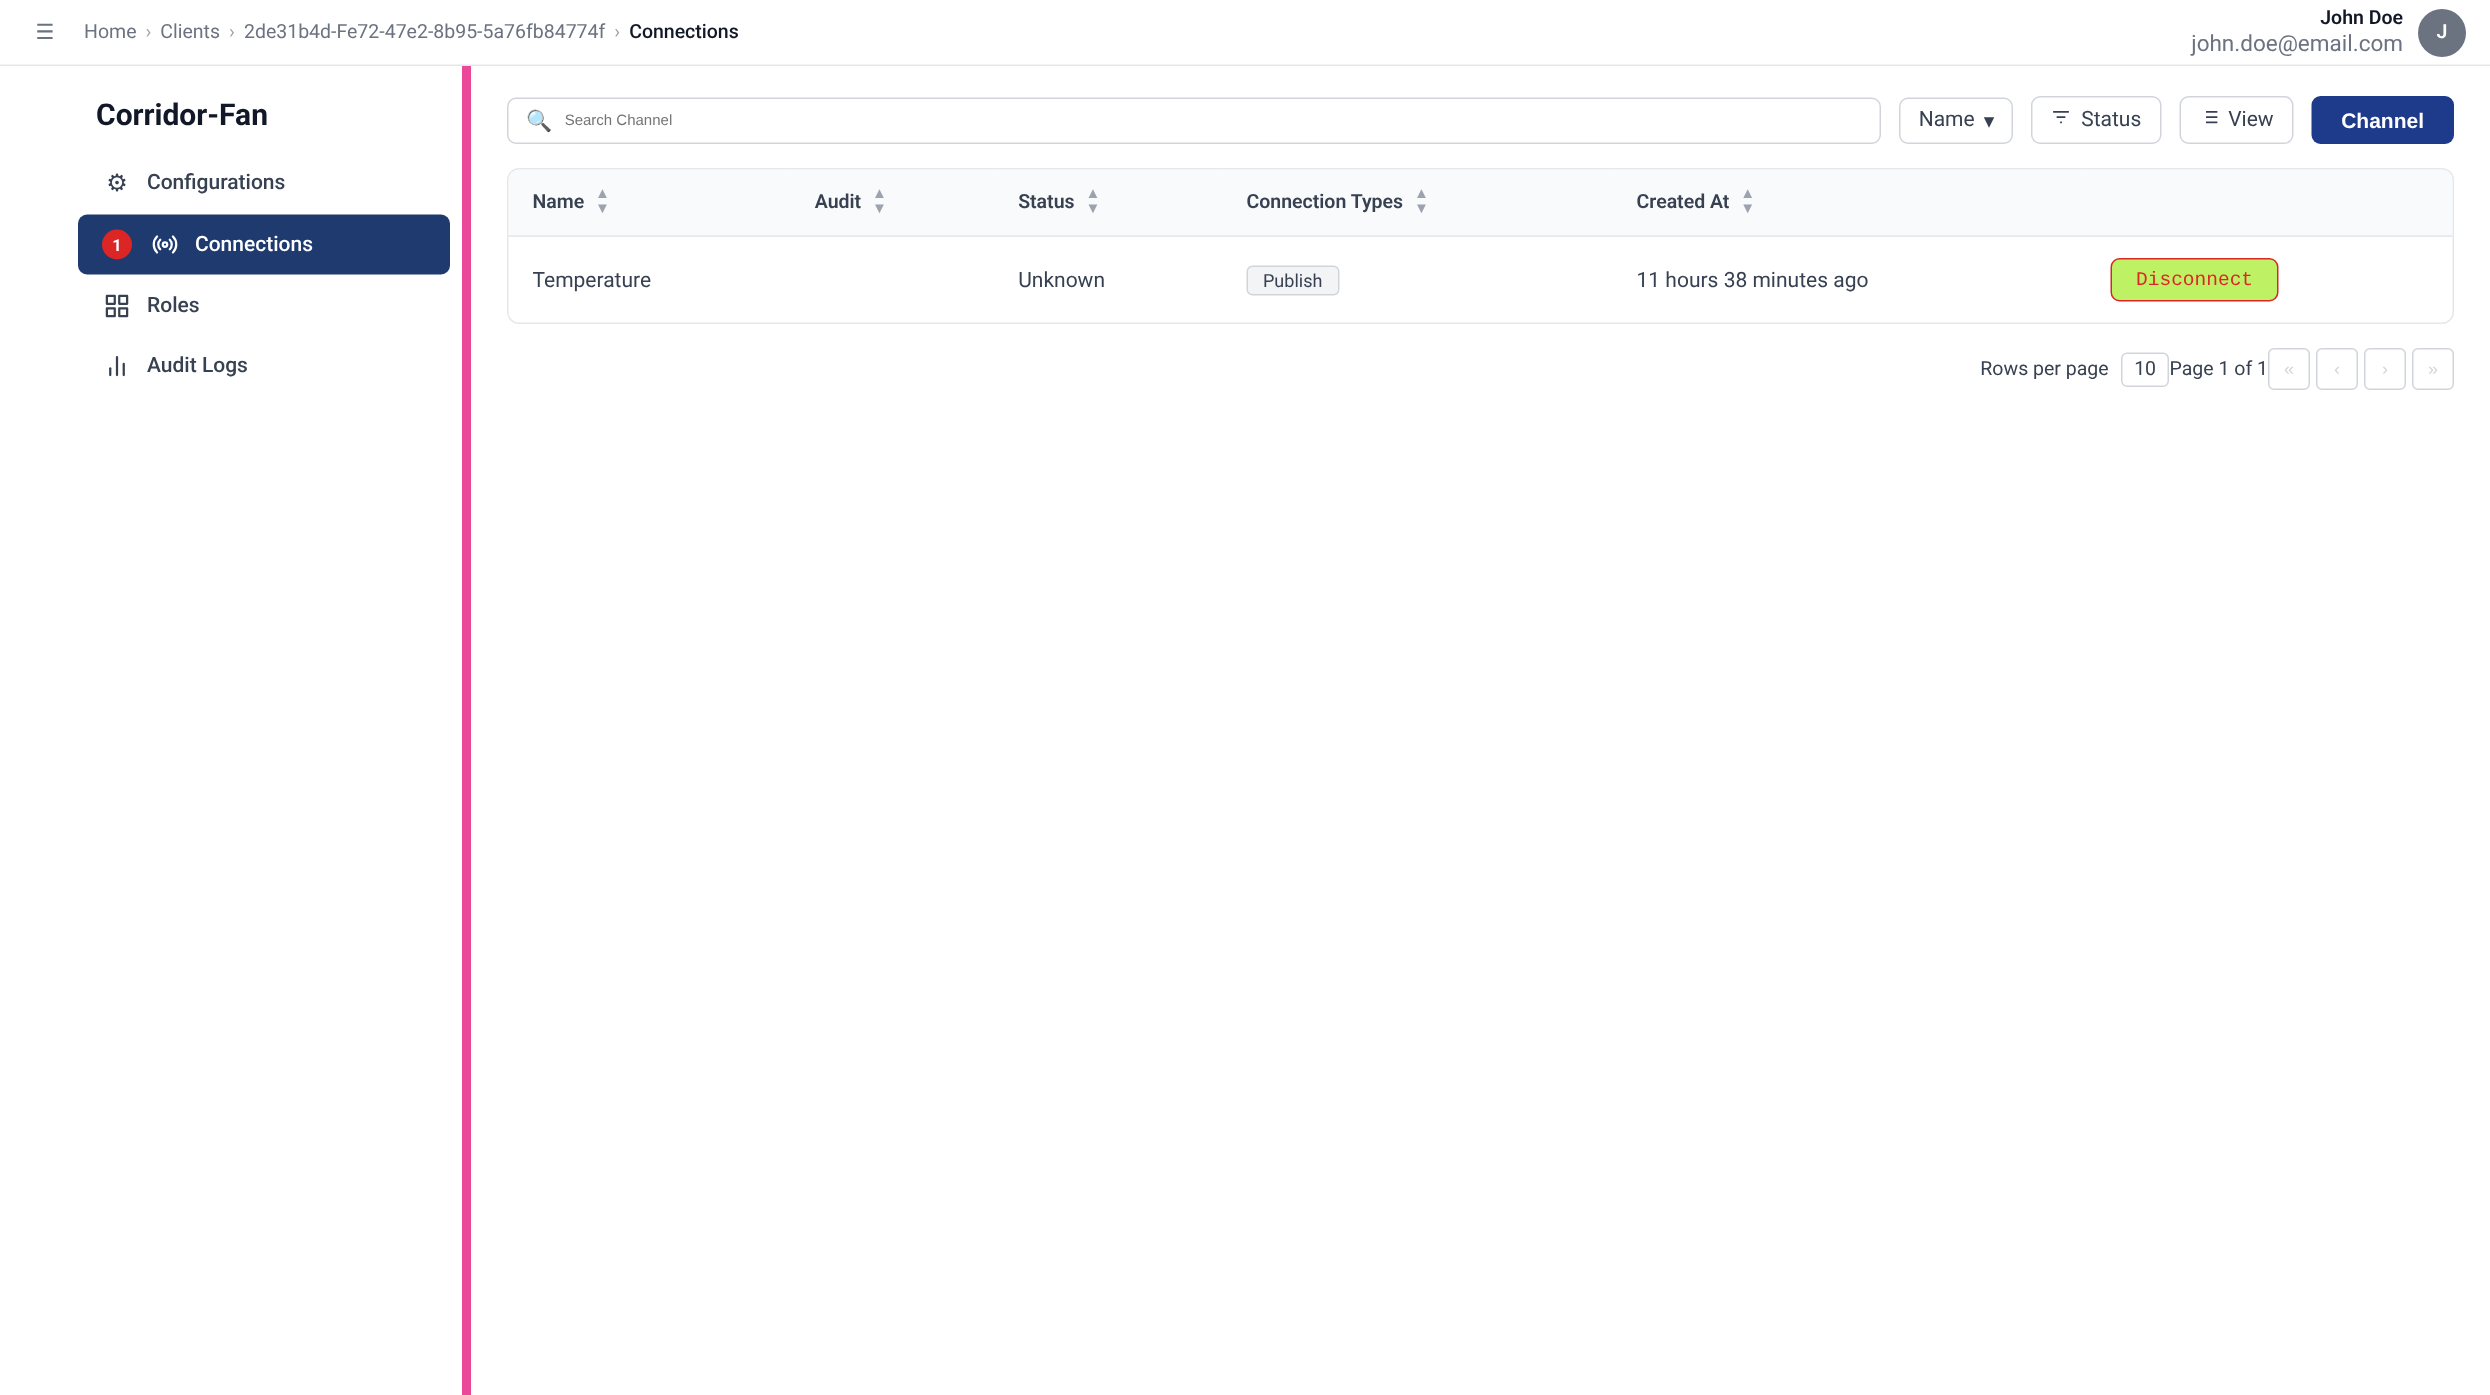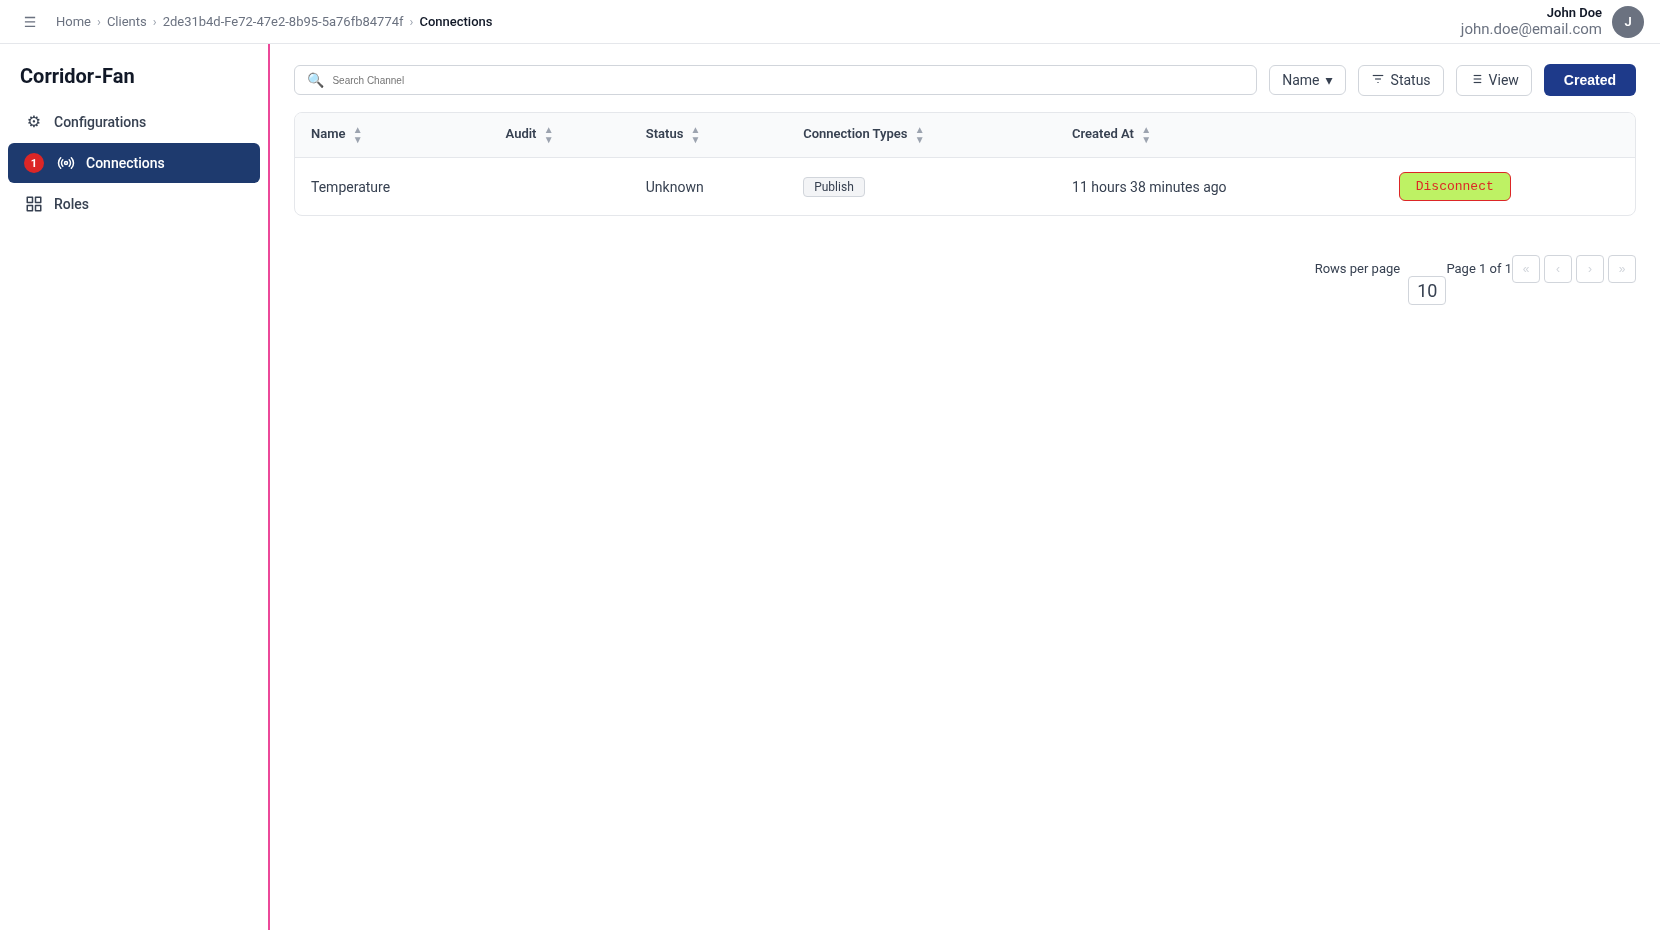--- a/index.html
+++ b/index.html
@@ -66,22 +66,23 @@
     
     .main-layout {
       display: flex;
       height: calc(930px - 44px);
     }
 
     
     .sidebar {
       width: 270px;
       min-width: 270px;
-      border-right: 2px solid #ec4899;
+      border-right: 6px solid #ec4899;
       padding-top: 4px;
+      margin-left: 44px;
     }
     .sidebar-item {
       display: flex;
       align-items: center;
       gap: 10px;
       padding: 10px 16px;
       cursor: pointer;
       border-radius: 6px;
       margin: 2px 8px;
       color: #374151;
@@ -243,22 +244,21 @@
       display: flex;
       align-items: center;
       gap: 8px;
       font-size: 13px;
       color: #374151;
     }
     .rows-per-page-val {
       border: 1px solid #d1d5db;
       border-radius: 4px;
       padding: 3px 8px;
-      font-size: 18px;
-      margin-top: 44px;
+      font-size: 13px;
     }
     .page-info {
       font-size: 13px;
       color: #374151;
     }
     .page-nav {
       display: flex;
       align-items: center;
       gap: 4px;
     }
@@ -327,20 +327,30 @@
           <rect x="3" y="3" width="7" height="7"></rect>
           <rect x="14" y="3" width="7" height="7"></rect>
           <rect x="3" y="14" width="7" height="7"></rect>
           <rect x="14" y="14" width="7" height="7"></rect>
         </svg>
       </span>
       <span>Roles</span>
     </div>
 
 
+    <div class="sidebar-item">
+      <span class="icon">
+        <svg width="18" height="18" viewBox="0 0 24 24" fill="none" stroke="currentColor" stroke-width="2" stroke-linecap="round" stroke-linejoin="round">
+          <line x1="18" y1="20" x2="18" y2="10"></line>
+          <line x1="12" y1="20" x2="12" y2="4"></line>
+          <line x1="6" y1="20" x2="6" y2="14"></line>
+        </svg>
+      </span>
+      <span>Audit Logs</span>
+    </div>
   </div>
 
   <div class="content">
 
     <div class="toolbar">
       <div class="search-box">
         <span class="search-icon">🔍</span>
         <input type="text" placeholder="Search Channel" style="">
       </div>
 
@@ -367,21 +377,21 @@
               <line x1="8" y1="12" x2="21" y2="12"></line>
               <line x1="8" y1="18" x2="21" y2="18"></line>
               <line x1="3" y1="6" x2="3.01" y2="6"></line>
               <line x1="3" y1="12" x2="3.01" y2="12"></line>
               <line x1="3" y1="18" x2="3.01" y2="18"></line>
             </svg>
         </span>
         <span>View</span>
       </div>
 
-      <button class="connect-btn">Created</button>
+      <button class="connect-btn">Channel</button>
     </div>
 
     <div class="table-container">
       <table>
         <thead>
           <tr>
             <th>
               <span>Name</span>
               <span class="sort-arrows">▲<br>▼</span>
             </th>

